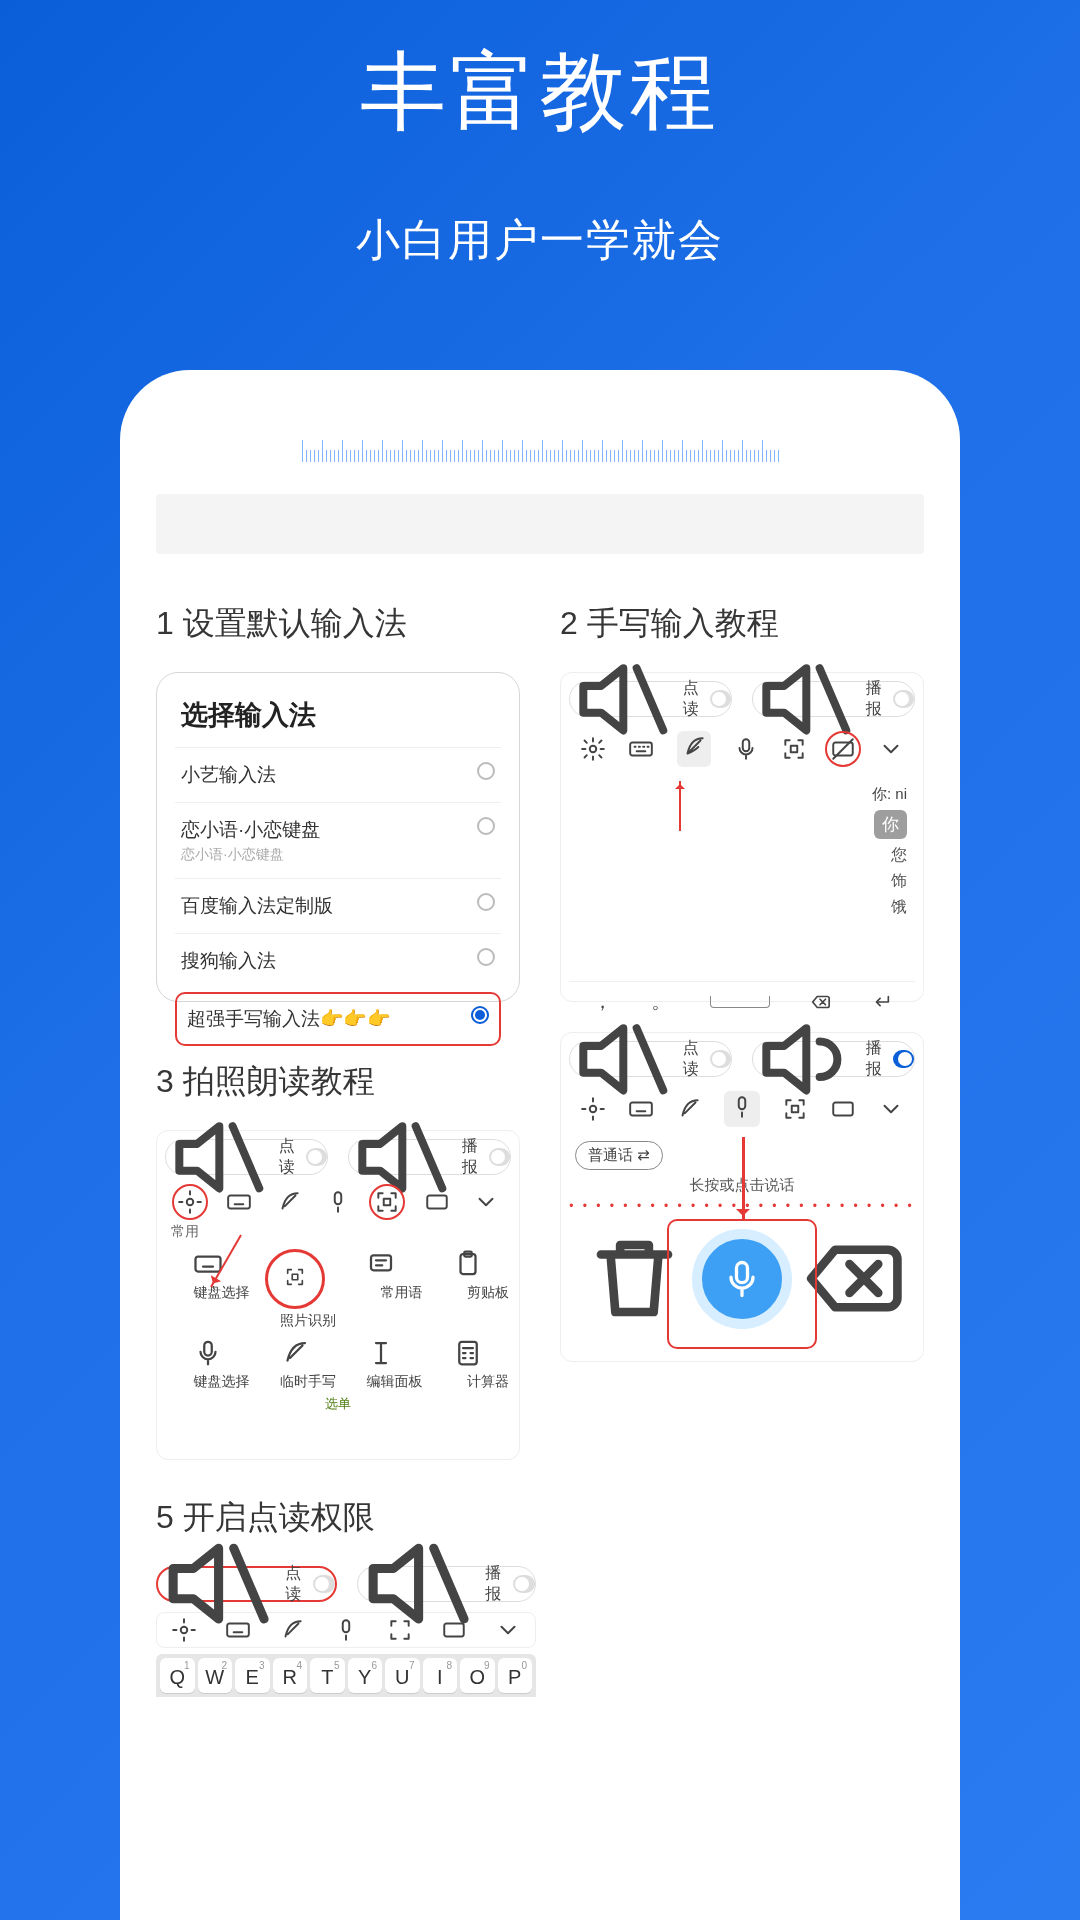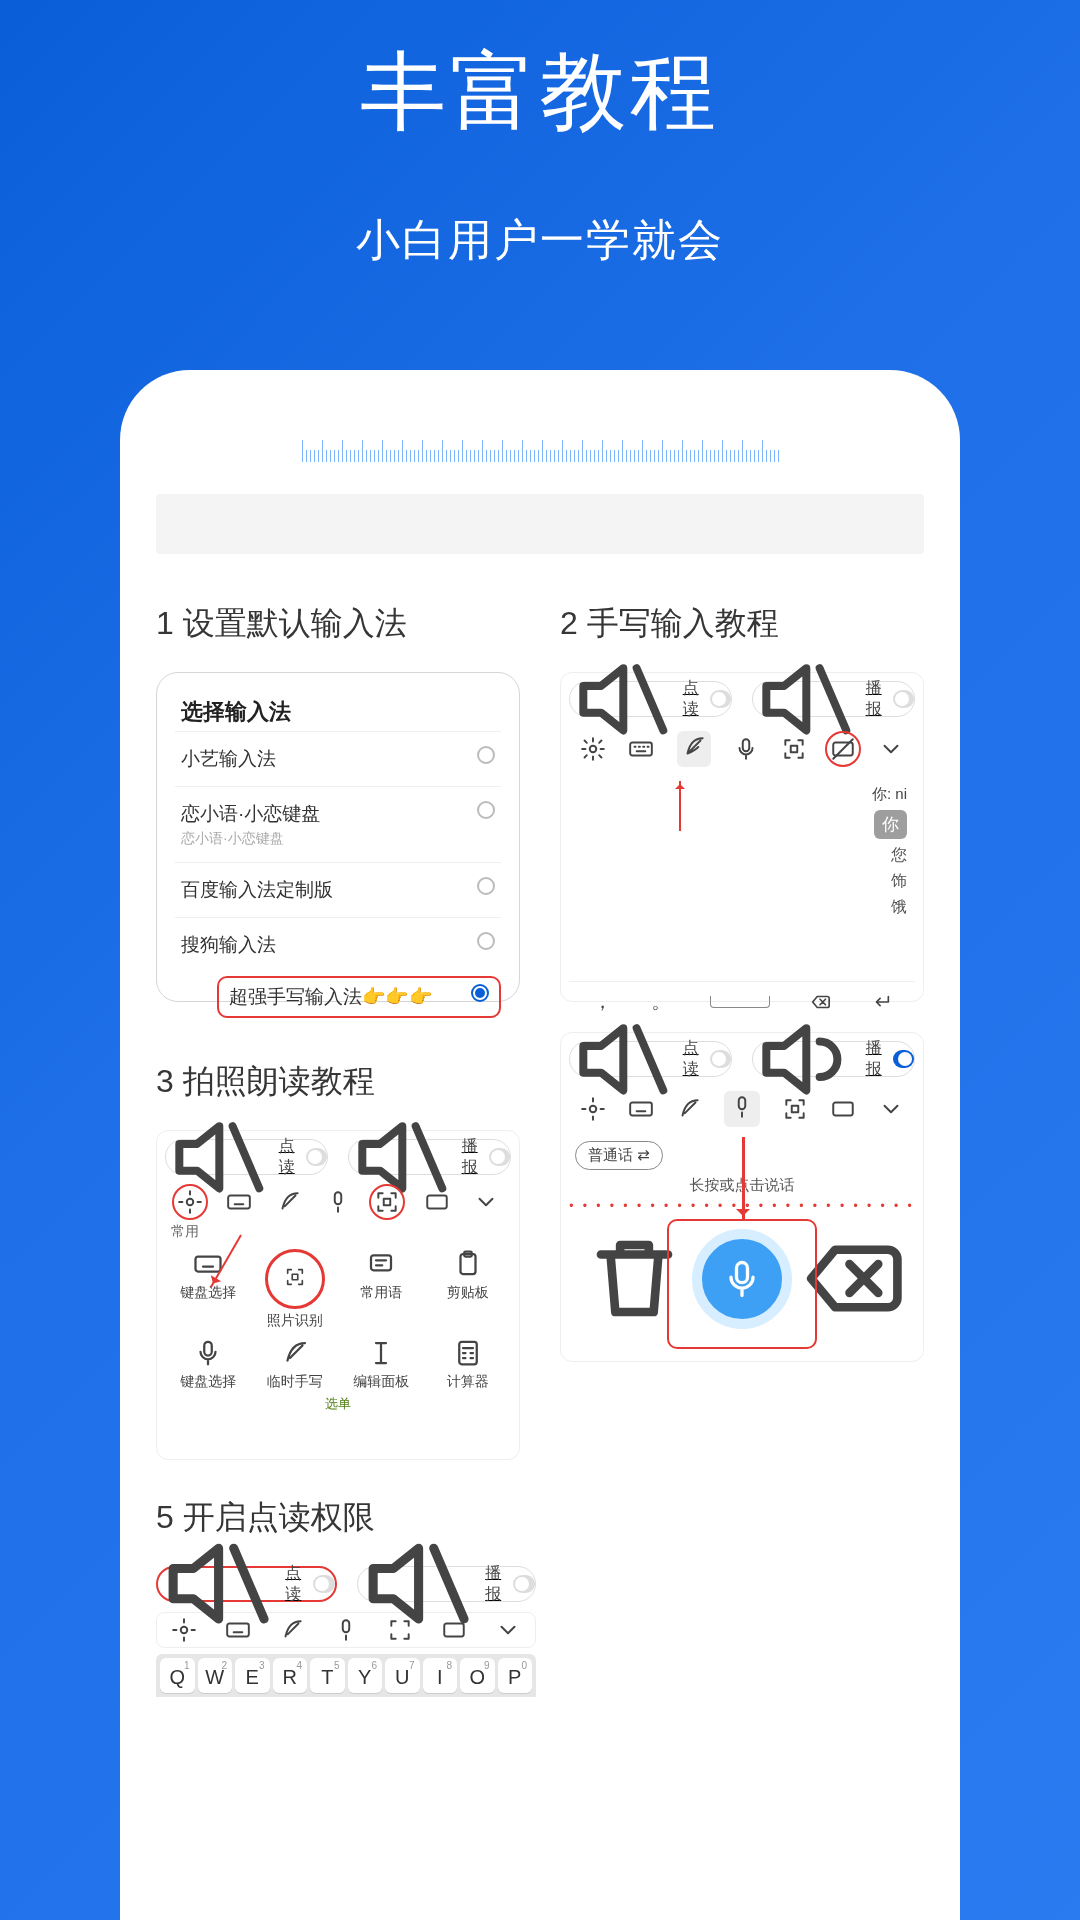--- a/index.html
+++ b/index.html
@@ -70,48 +70,47 @@
     font-weight: 400;
   }
   
   .t1 {
     border: 1px solid #d6d6d6;
     border-radius: 22px;
     background: #fff;
     padding: 24px 18px 10px;
     height: 330px;
   }
-  .t1-head { font-size: 22px; color: #222; font-weight: 600; margin-bottom: 4px; padding-left:6px;}
+  .t1-head { font-size: 27px; color: #222; font-weight: 600; margin-bottom: 14px; padding-left:6px;}
   .t1-row {
     display: flex; justify-content: space-between; 
     border-top: 1px solid #eee;
     padding: 14px 6px;
     font-size: 19px;
     color: #333;
   }
   .t1-row small { display:block; font-size:14px; color:#aaa; margin-top:3px; }
   .t1-row.highlight {
     border: 2px solid #e53935;
     border-radius: 10px;
     margin-top: 4px;
-    padding: 6px 10px;
-    margin-left: 42px;
+    padding: 12px 10px;
   }
   .radio { width:18px; height:18px; border:2px solid #bbb; border-radius:50%; flex-shrink:0; }
   .radio.on { border-color:#0a5fd8; position:relative; }
   .radio.on::after { content:''; position:absolute; inset:2px; background:#0a5fd8; border-radius:50%; }
   
   .kbd {
     border: 1px solid #eee;
     border-radius: 12px;
     background: #fff;
     padding: 8px;
     height: 330px;
   }
-  .toggles { display:flex; gap:20px;text-decoration:underline; }
+  .toggles { display:flex; gap:20px; }
   .tg {
     flex:1; display:flex; align-items:center; justify-content:center; gap:6px;
     border:1px solid #ddd; border-radius: 20px; height:36px;
     font-size:16px; color:#444; background:#fff;
   }
   .tg.red-ring { border:2px solid #e53935; }
   .tg .sw { width:32px; height:18px; border-radius:10px; background:#ddd; position:relative; }
   .tg .sw::after { content:''; position:absolute; left:2px; top:2px; width:14px; height:14px; background:#fff; border-radius:50%; }
   .tg .sw.on { background:#0a5fd8; }
   .tg .sw.on::after { left:auto; right:2px; }
@@ -131,21 +130,21 @@
   .t2-cand .lbl { color:#444; font-size:15px; margin-bottom:6px; }
   .t2-cand .pill { display:block; background:#9e9e9e; color:#fff; padding:3px 8px; border-radius:6px; margin-bottom:6px; font-size:17px; width:fit-content; margin-left:auto; }
   .t2-cand div { margin-bottom:5px; }
   .t2-arrow { position:absolute; left:110px; top:10px; width:2px; height:50px; background:#e53935; }
   .t2-arrow::after { content:''; position:absolute; left:-4px; top:-2px; border:5px solid transparent; border-bottom-color:#e53935; }
   .t2-foot { display:flex; justify-content:space-around; align-items:center; font-size:20px; color:#444; padding:6px 4px; border-top:1px solid #eee; }
   .t2-foot svg { width:22px; height:22px; }
   
   .t3-label { font-size:14px; color:#666; padding:4px 6px; }
   .t3-grid { display:grid; grid-template-columns:repeat(4,1fr); gap:8px 4px; padding:4px 2px; }
-  .t3-cell { text-align:center; }
+  .t3-cell { text-align:right; }
   .t3-cell svg { width:30px; height:30px; display:block; margin:0 auto 4px; }
   .t3-cell span { font-size:14px; color:#444; }
   .t3-circle { border:3px solid #e53935; border-radius:50%; width:60px; height:60px; margin:0 auto 2px; display:flex; flex-direction:column; align-items:center; justify-content:center; }
   .t3-arrow { position:absolute; width:2px; height:60px; background:#e53935; transform:rotate(30deg); }
   .t3-arrow::after { content:''; position:absolute; bottom:-2px; left:-5px; border:6px solid transparent; border-top-color:#e53935; }
   
   .t4-chip { display:inline-flex; align-items:center; gap:4px; border:1.5px solid #888; border-radius:18px; padding:4px 12px; font-size:15px; color:#444; margin:10px 0 6px 6px; }
   .t4-hint { text-align:center; font-size:15px; color:#555; }
   .t4-dots { text-align:center; letter-spacing:3px; font-size:12px; color:#e53935; margin:4px 0 8px; }
   .t4-micwrap { position:relative; display:flex; justify-content:space-between; align-items:center; padding:0 8px 8px; }

